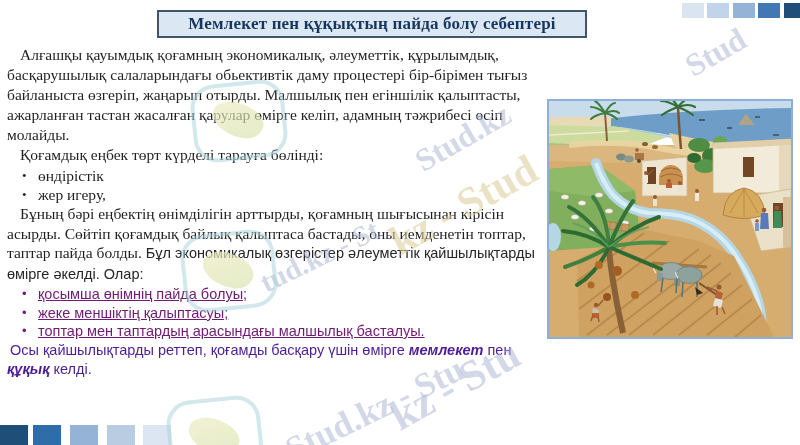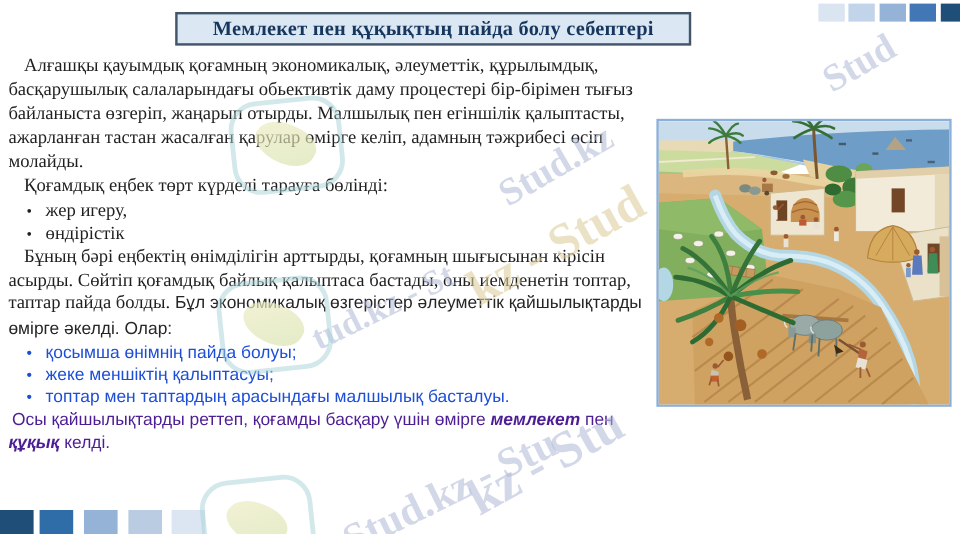--- a/index.html
+++ b/index.html
@@ -2,21 +2,21 @@
 <html><head>
 <meta charset="utf-8">
 <style>
   html,body { margin:0; padding:0; }
   .slide {
     position:relative; width:800px; height:445px; background:#ffffff;
     overflow:hidden; font-family:"Liberation Serif", serif;
   }
   
   .title-box {
-    position:absolute; left:146px; top:10px; width:430px; height:28px;
+    position:absolute; left:157px; top:10px; width:430px; height:28px;
     background:#dbe8f4; border:2px solid #44546a; box-sizing:border-box;
     display:flex; align-items:center; justify-content:center; z-index:10;
   }
   .title-box .t {
     font-weight:bold; font-size:17px; color:#17365d; letter-spacing:0.2px;
   }
   
   .sq { position:absolute; z-index:8; }
   .sq-tr { top:3px; width:22px; height:15px; }
   .sq-bl { top:425px; width:28px; height:20px; }
@@ -26,21 +26,21 @@
     color:#1f1f1f; font-size:15.5px; line-height:20px;
   }
   .text-block p { margin:0; }
   .p1, .p2 { text-indent:13px; }
   .p3 { margin-top:11px; line-height:19.5px; text-indent:13px; }
   .sans { font-family:"Liberation Sans", sans-serif; font-size:14.5px; color:#262626; }
   .bi { font-weight:bold; font-style:italic; }
   ul.blist { margin:1px 0 0; padding:0; list-style:none; }
   ul.blist li { position:relative; padding-left:31px; line-height:19px; }
   ul.blist li::before { content:"•"; position:absolute; left:15px; font-size:13px; }
-  ul.sans-list li { font-family:"Liberation Sans", sans-serif; font-size:14.5px; line-height:18.5px; color:#1d4ed8; }
+  ul.sans-list li { font-family:"Liberation Sans", sans-serif; font-size:14.5px; line-height:18.5px; color:#701a75;text-decoration:underline; }
   .p4 { margin-top:1px; font-family:"Liberation Sans", sans-serif; font-size:14.5px;
         line-height:19.5px; color:#4c1d95; text-indent:3px; }
   
   .img-frame {
     position:absolute; left:547px; top:99px; width:242px; height:236px;
     border:2px solid #8cb0d8; box-sizing:content-box; z-index:10; background:#fff;
   }
   .img-frame svg { display:block; }
   
   .wm-layer { position:absolute; inset:0; z-index:30; pointer-events:none; }
@@ -77,22 +77,22 @@
   <div class="sq sq-bl" style="left: 0px; background: rgb(31, 78, 121);"></div>
   <div class="sq sq-bl" style="left: 33px; background: rgb(46, 109, 168);"></div>
   <div class="sq sq-bl" style="left: 70px; background: rgb(149, 179, 215);"></div>
   <div class="sq sq-bl" style="left: 107px; background: rgb(185, 204, 226);"></div>
   <div class="sq sq-bl" style="left: 143px; background: rgb(220, 230, 242);"></div>
 
   <div class="text-block">
     <p class="p1">Алғашқы қауымдық қоғамның экономикалық, әлеуметтік, құрылымдық, басқарушылық салаларындағы обьективтік даму процестері бір-бірімен тығыз байланыста өзгеріп, жаңарып отырды. Малшылық пен егіншілік қалыптасты, ажарланған тастан жасалған қарулар өмірге келіп, адамның тәжрибесі өсіп молайды.</p>
     <p class="p2">Қоғамдық еңбек төрт күрделі тарауға бөлінді:</p>
     <ul class="blist serif-list">
+      <li>өндірістік</li>
       <li>жер игеру,</li>
-      <li>өндірістік</li>
     </ul>
     <p class="p3"><span>Бұның бәрі еңбектің өнімділігін арттырды, қоғамның шығысынан кірісін асырды. Сөйтіп қоғамдық байлық қалыптаса бастады, оны иемденетін топтар, таптар пайда болды. </span><span class="sans">Бұл экономикалық өзгерістер әлеуметтік қайшылықтарды өмірге әкелді. Олар:</span></p>
     <ul class="blist sans-list">
       <li>қосымша өнімнің пайда болуы;</li>
       <li>жеке меншіктің қалыптасуы;</li>
       <li>топтар мен таптардың арасындағы малшылық басталуы.</li>
     </ul>
     <p class="p4"><span>Осы қайшылықтарды реттеп, қоғамды басқару үшін өмірге </span><span class="bi">мемлекет</span><span> пен </span><span class="bi">құқық</span><span> келді.</span></p>
   </div>
 

